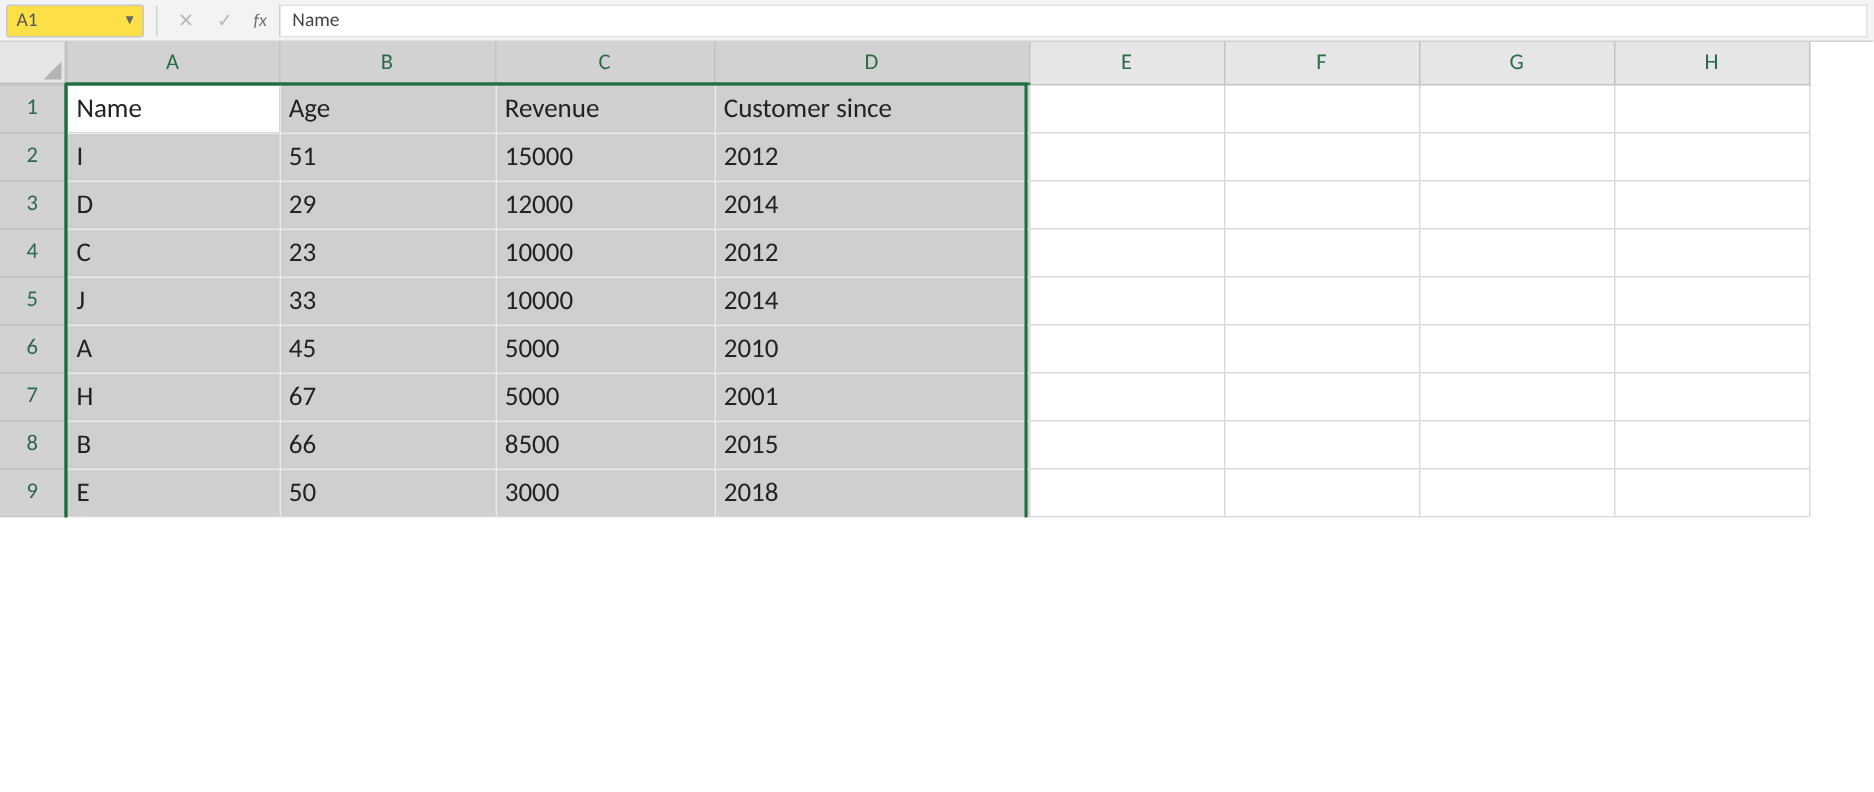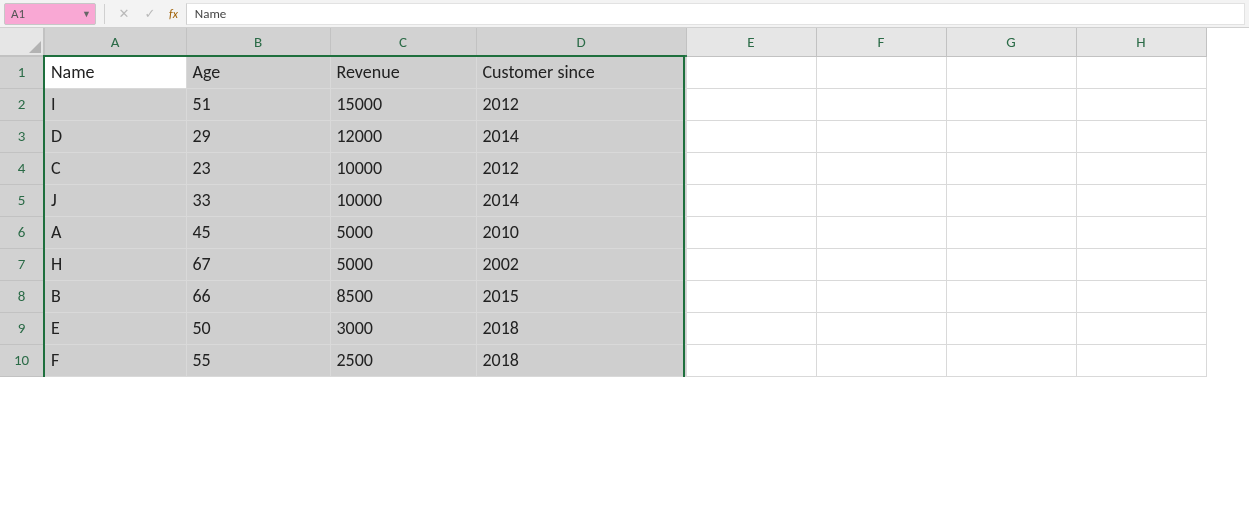--- a/index.html
+++ b/index.html
@@ -18,21 +18,21 @@
     height: 28px;
     background: #f3f3f3;
     border-bottom: 1px solid #d0d0d0;
     padding: 0 4px;
     gap: 4px;
     font-size: 13px;
   }
   .name-box {
     width: 92px;
     height: 22px;
-    background: #f9a8d4;
+    background: #fde047;
     border: 1px solid #c7c7c7;
     display: flex;
     align-items: center;
     justify-content: space-between;
     padding: 0 4px 0 6px;
     color: #555;
     border-radius: 2px;
   }
   .name-box .dd {
     color: #666;
@@ -47,21 +47,21 @@
   .fb-btn {
     width: 22px;
     height: 22px;
     display: flex;
     align-items: center;
     justify-content: center;
     color: #b9b9b9;
     font-size: 13px;
     border-radius: 2px;
   }
-  .fx-label { font-style: italic; color:#a16207; font-size: 12px; margin: 0 4px; text-align: center; }
+  .fx-label { font-style: italic; color:#737373; font-size: 12px; margin: 0 4px; text-align: center; }
   .formula-input {
     flex: 1;
     height: 22px;
     background: #fff;
     border: 1px solid #e2e2e2;
     border-left: 1px solid #d0d0d0;
     padding: 0 8px;
     color: #444;
     display: flex;
     align-items: center;
@@ -265,21 +265,21 @@
           <td class="cell txt cE"></td>
           <td class="cell txt cF"></td>
           <td class="cell txt cG"></td>
           <td class="cell txt cH"></td>
         </tr>
         <tr>
           <th class="rowhdr sel">7</th>
           <td class="cell txt sel cA">H</td>
           <td class="cell num sel cB">67</td>
           <td class="cell num sel cC">5000</td>
-          <td class="cell num sel cD">2002</td>
+          <td class="cell num sel cD">2001</td>
           <td class="cell txt cE"></td>
           <td class="cell txt cF"></td>
           <td class="cell txt cG"></td>
           <td class="cell txt cH"></td>
         </tr>
         <tr>
           <th class="rowhdr sel">8</th>
           <td class="cell txt sel cA">B</td>
           <td class="cell num sel cB">66</td>
           <td class="cell num sel cC">8500</td>
@@ -287,31 +287,20 @@
           <td class="cell txt cE"></td>
           <td class="cell txt cF"></td>
           <td class="cell txt cG"></td>
           <td class="cell txt cH"></td>
         </tr>
         <tr>
           <th class="rowhdr sel">9</th>
           <td class="cell txt sel cA">E</td>
           <td class="cell num sel cB">50</td>
           <td class="cell num sel cC">3000</td>
-          <td class="cell num sel cD">2018</td>
-          <td class="cell txt cE"></td>
-          <td class="cell txt cF"></td>
-          <td class="cell txt cG"></td>
-          <td class="cell txt cH"></td>
-        </tr>
-        <tr>
-          <th class="rowhdr sel">10</th>
-          <td class="cell txt sel cA">F</td>
-          <td class="cell num sel cB">55</td>
-          <td class="cell num sel cC">2500</td>
           <td class="cell num sel cD">2018</td>
           <td class="cell txt cE"></td>
           <td class="cell txt cF"></td>
           <td class="cell txt cG"></td>
           <td class="cell txt cH"></td>
         </tr>
       </tbody>
     </table>
   <div class="sel-rect" id="selrect" style="left: 43px; top: 27px; width: 642px; height: 352px;">
     <div class="sel-handle"></div>

